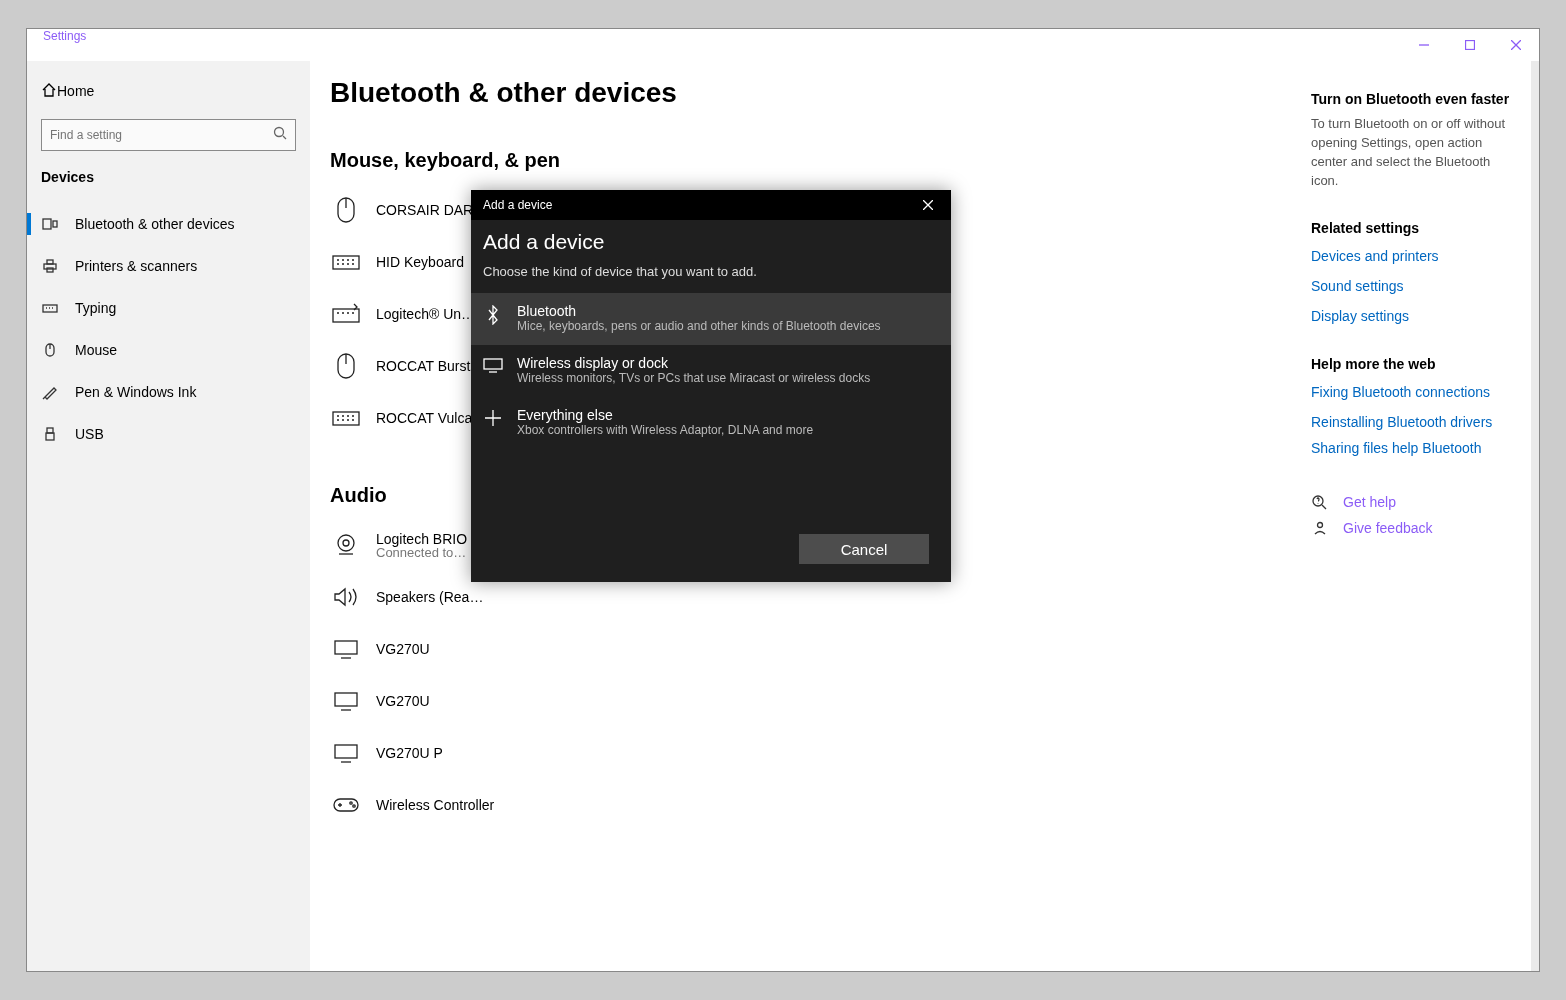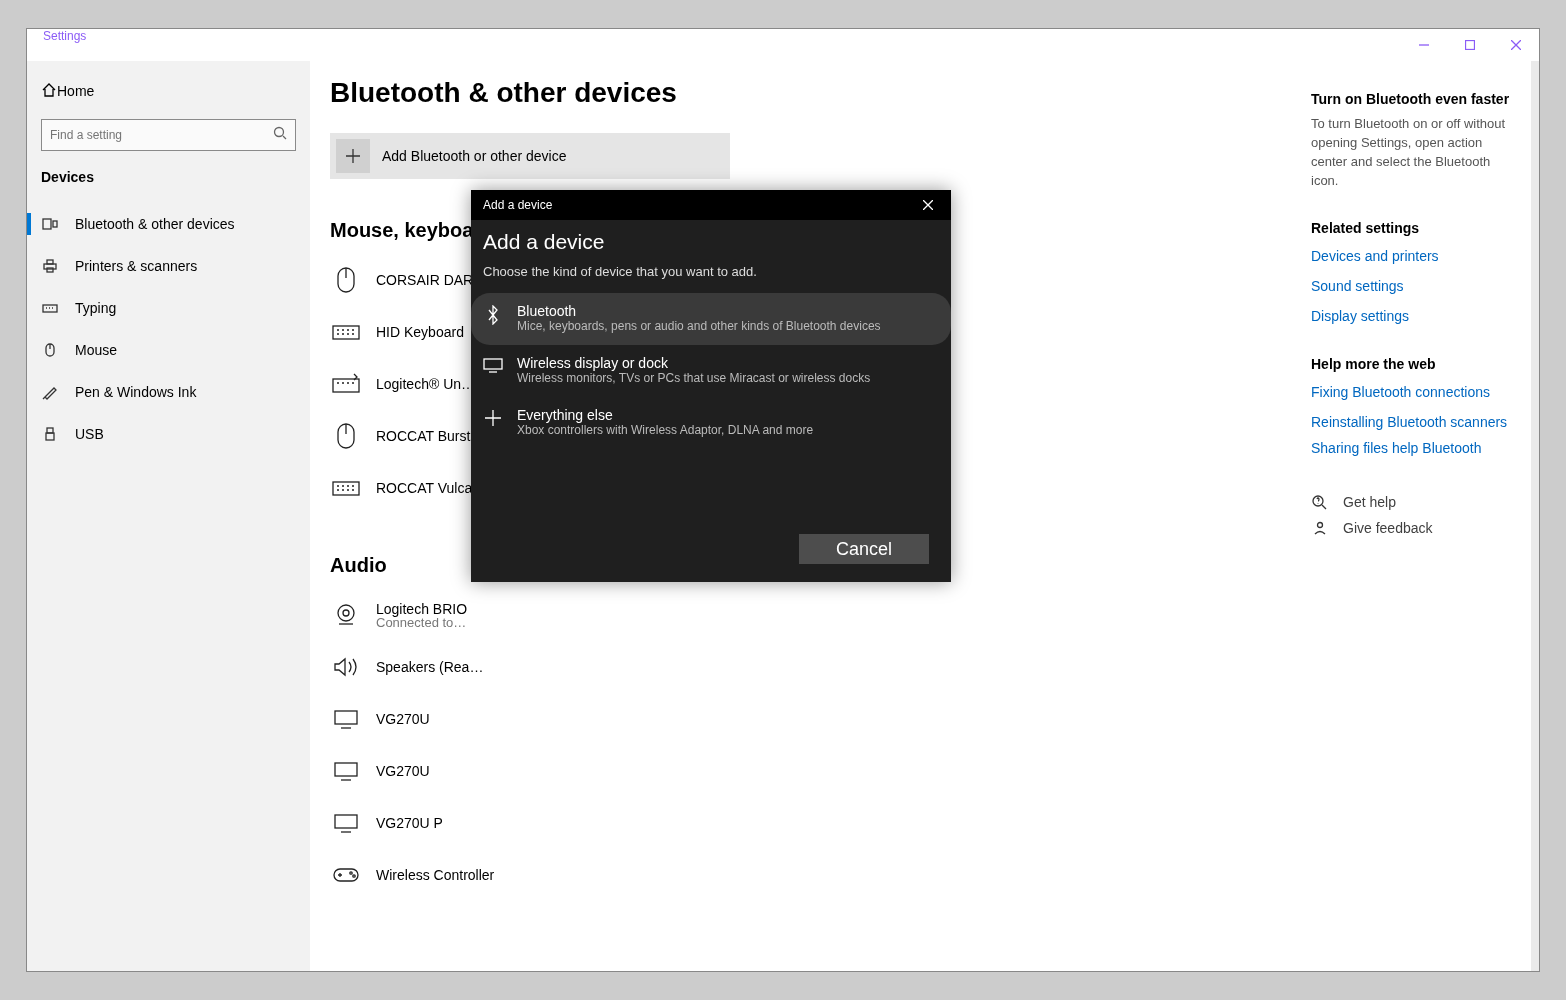--- a/index.html
+++ b/index.html
@@ -162,21 +162,21 @@
   
   .page-side {
     width: 230px;
     padding: 30px 20px 0 10px;
     font-size: 14px;
   }
   .rs-title { font-weight:600; margin-bottom:8px;}
   .rs-body { color:#555; font-size:13px; line-height:1.45; margin-bottom:30px;}
   .rs-section-head { font-weight:600; margin-bottom:12px; margin-top:4px;}
   .link { color:#0067c0; margin-bottom:14px; display:block;}
-  .help-link-row { display:flex; align-items:center; gap:14px; margin-bottom:10px; color:#404040;}
+  .help-link-row { display:flex; align-items:center; gap:14px; margin-bottom:10px; color:#8b5cf6;}
   .help-link-row .hicon { color:#333; width:18px; display:inline-flex; justify-content:center;}
   
   .scrollbar {
     width: 8px;
     background:#eaeaea;
     height: 100%;
   }
   
   .modal {
     position: absolute;
@@ -192,32 +192,31 @@
     font-size:12px; padding-left:12px;
     background:#000;
   }
   .modal-close { margin-left:auto; width:46px; height:30px; display:flex; align-items:center; justify-content:center;}
   .modal-body { flex:1; display:flex; flex-direction:column; padding: 6px 0 0 0;}
   .modal-h1 { font-size:21px; font-weight:500; padding: 4px 12px 4px 12px;}
   .modal-sub { font-size:13px; color:#ddd; padding: 6px 12px 14px 12px;}
   .opt {
     display:flex; gap:14px; padding:10px 12px 12px 12px;
     align-items:flex-start;
-    border-radius:19px;
   }
   .opt.selected { background:#3a3a3a;}
   .opt .oicon { width:20px; display:flex; justify-content:center; padding-top:2px; color:#fff;}
   .opt .oti { font-size:14px; }
   .opt .odesc { font-size:12px; color:#bbb;}
   .modal-footer { padding:12px 22px 18px 12px; display:flex; justify-content:flex-end;}
   .cancel-btn {
     background:#4d4d4d; color:#fff;
     width:130px; height:30px;
     border:none;
-    font-size:18px;
+    font-size:15px;
   }
   svg { stroke: currentColor; fill:none; stroke-width:1.3; }
 </style>
 </head>
 <body>
 
 <div class="window">
 
   <div class="titlebar">
     <span class="title">Settings</span>
@@ -318,28 +317,20 @@
             </span>
           <span>USB</span>
         </div>
       </div>
     </div>
 
     <div class="page">
       <div class="page-main">
         <div class="page-title">Bluetooth &amp; other devices</div>
 
-        <div class="add-row">
-          <div class="add-plus">
-            <svg width="18" height="18" viewBox="0 0 18 18">
-                <path d="M9 2 V16 M2 9 H16"></path>
-              </svg>
-          </div>
-          <span>Add Bluetooth or other device</span>
-        </div>
 
         <div class="section-header">Mouse, keyboard, &amp; pen</div>
         <div class="dev-row">
           <span class="dev-icon">
               <svg width="22" height="28" viewBox="0 0 22 28">
                 <rect x="3" y="2" width="16" height="24" rx="8"></rect>
                 <path d="M11 2 V12"></path>
               </svg>
             </span>
           <span>CORSAIR DAR…</span>
@@ -451,21 +442,21 @@
         <div class="rs-body">To turn Bluetooth on or off without opening Settings, open action center and select the Bluetooth icon.</div>
 
         <div class="rs-section-head">Related settings</div>
         <a class="link">Devices and printers</a>
         <a class="link">Sound settings</a>
         <a class="link">Display settings</a>
 
         <div style="height:14px"></div>
         <div class="rs-section-head">Help more the web</div>
         <a class="link">Fixing Bluetooth connections</a>
-        <a class="link" style="margin-bottom:10px">Reinstalling Bluetooth scanners</a>
+        <a class="link" style="margin-bottom:10px">Reinstalling Bluetooth drivers</a>
         <a class="link">Sharing files help Bluetooth</a>
 
         <div style="height:24px"></div>
         <div class="help-link-row">
           <span class="hicon">
               <svg width="16" height="16" viewBox="0 0 16 16">
                 <circle cx="6" cy="7" r="5"></circle>
                 <path d="M10 11 L14 15"></path>
                 <path d="M5 5 Q6 3 7 5 Q7 7 6 7 M6 9 v0.5"></path>
               </svg>

